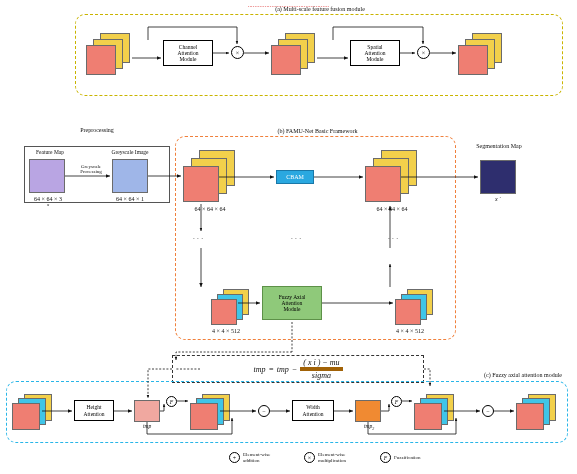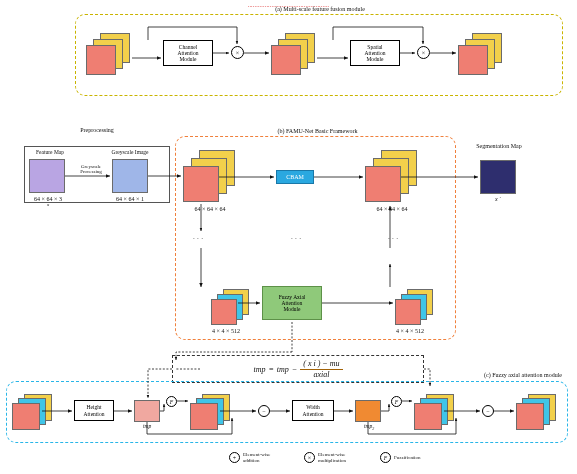--- a/index.html
+++ b/index.html
@@ -126,22 +126,22 @@
 </div>
 <div class="lbl" style="left:382px;top:328px;width:56px;font-size:6px;">4 × 4 × 512</div>
 
 <div class="box" style="left:172px;top:355px;width:252px;height:28px;border:1px dashed #333;"></div>
 <div style="position:absolute;left:176px;top:357px;width:244px;height:24px;display:flex;align-items:center;justify-content:center;font-size:8px;font-style:italic;color:#111;">
   <span>tmp</span>
   <span style="margin:0 3px;">=</span>
   <span>tmp</span>
   <span style="margin:0 3px;">−</span>
   <span style="display:inline-flex;flex-direction:column;align-items:center;line-height:1.15;">
-    <span style="border-bottom:1px solid #a16207;padding:0 3px;">( x i ) − mu</span>
-    <span style="padding:0 3px;">axial</span>
+    <span style="border-bottom:4px solid #a16207;padding:0 3px;">( x i ) − mu</span>
+    <span style="padding:0 3px;">sigma</span>
   </span>
 </div>
 
 <div class="dash-panel" style="left:6px;top:381px;width:562px;height:62px;border:1px dashed #29b6e8;"></div>
 <div class="lbl" style="left:412px;top:372px;width:150px;font-size:6px;text-align:right;">(c) Fuzzy axial attention module</div>
 
 <div class="stack" style="left:12px;top:394px;width:40px;height:36px;">
   <div style="left:12px;top:0px;width:28px;height:27px;background:#f2d04b;"></div>
   <div style="left:6px;top:4px;width:28px;height:27px;background:#3fc5e8;"></div>
   <div style="left:0px;top:9px;width:28px;height:27px;background:#ef7e72;"></div>

